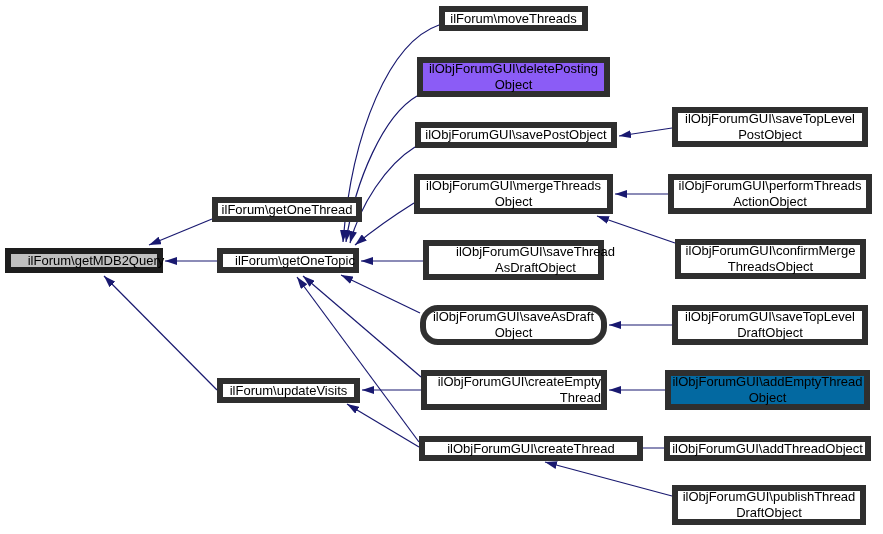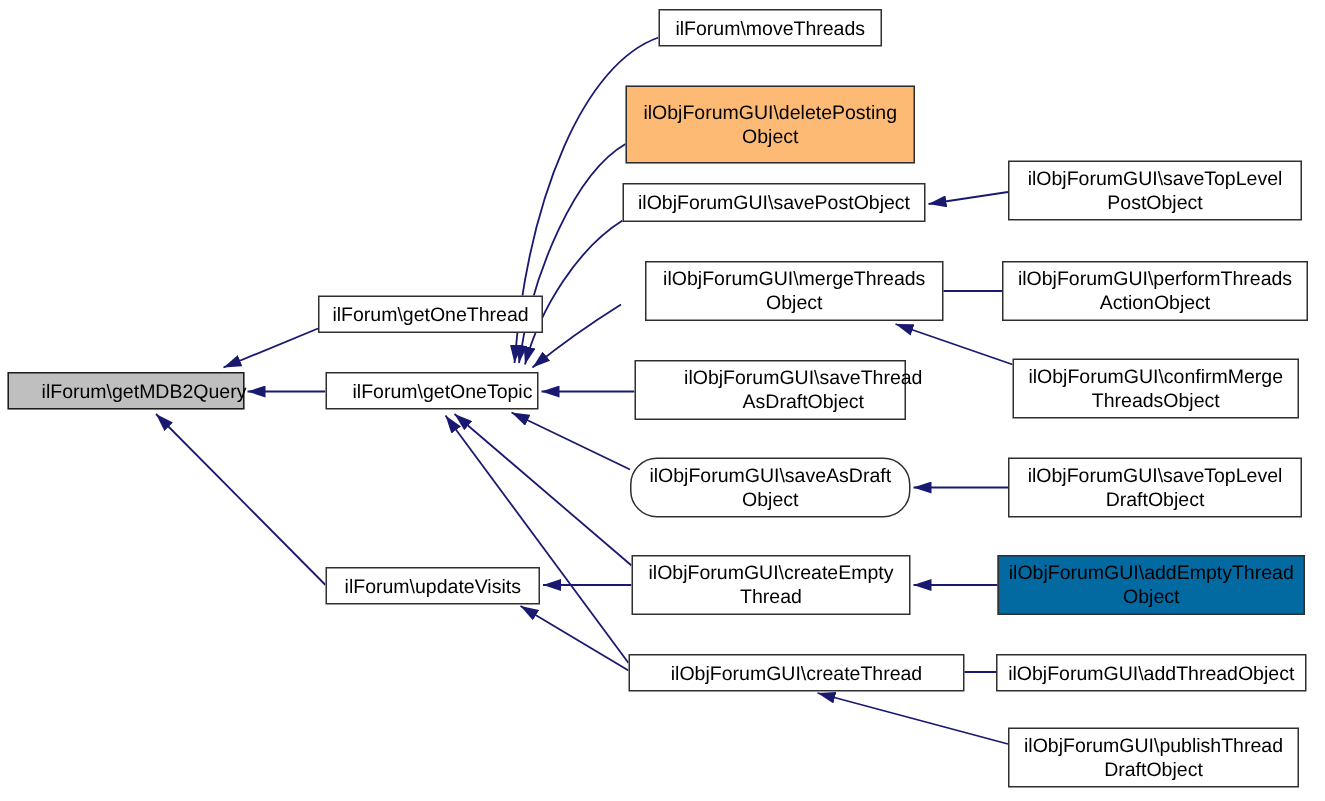--- a/index.html
+++ b/index.html
@@ -23,21 +23,21 @@
     height: 534px;
   }
   .edge {
     fill: none;
     stroke-width: 1.2px;
   }
   .node {
     position: absolute;
     box-sizing: border-box;
     background: #ffffff;
-    border: 1px solid #14532d;
+    border: 6px solid #14532d;
     display: flex;
     flex-direction: column;
     align-items: center;
     justify-content: center;
     text-align: center;
     font-size: 13px;
     line-height: 16px;
     color: #000000;
     white-space: nowrap;
     cursor: pointer;
@@ -91,40 +91,40 @@
       </div>
       <div class="node" style="left: 217px; top: 248px; width: 142px; height: 25px; background: rgb(255, 255, 255); border-color: rgb(47, 47, 47); padding-left: 14px;">
         <span class="node-line">ilForum\getOneTopic</span>
       </div>
       <div class="node" style="left: 217px; top: 378px; width: 143px; height: 25px; background: rgb(255, 255, 255); border-color: rgb(47, 47, 47);">
         <span class="node-line">ilForum\updateVisits</span>
       </div>
       <div class="node" style="left: 439px; top: 6px; width: 149px; height: 25px; background: rgb(255, 255, 255); border-color: rgb(47, 47, 47);">
         <span class="node-line">ilForum\moveThreads</span>
       </div>
-      <div class="node" style="left: 417px; top: 57px; width: 193px; height: 52px; background: #fdba74; border-color: rgb(47, 47, 47);">
+      <div class="node" style="left: 417px; top: 57px; width: 193px; height: 40px; background: #8b5cf6; border-color: rgb(47, 47, 47);">
         <span class="node-line">ilObjForumGUI\deletePosting</span>
         <span class="node-line">Object</span>
       </div>
       <div class="node" style="left: 415px; top: 122px; width: 202px; height: 26px; background: rgb(255, 255, 255); border-color: rgb(47, 47, 47);">
         <span class="node-line">ilObjForumGUI\savePostObject</span>
       </div>
-      <div class="node" style="left: 414px; top: 174px; width: 199px; height: 40px; background: rgb(255, 255, 255); border-color: rgb(47, 47, 47); margin-left: 16px;">
+      <div class="node" style="left: 414px; top: 174px; width: 199px; height: 40px; background: rgb(255, 255, 255); border-color: rgb(47, 47, 47);">
         <span class="node-line">ilObjForumGUI\mergeThreads</span>
         <span class="node-line">Object</span>
       </div>
       <div class="node" style="left: 423px; top: 240px; width: 181px; height: 40px; background: rgb(255, 255, 255); border-color: rgb(47, 47, 47); padding-left: 44px;">
         <span class="node-line">ilObjForumGUI\saveThread</span>
         <span class="node-line">AsDraftObject</span>
       </div>
       <div class="node" style="left: 420px; top: 305px; width: 187px; height: 40px; background: rgb(255, 255, 255); border-color: rgb(47, 47, 47); border-radius: 18px;">
         <span class="node-line">ilObjForumGUI\saveAsDraft</span>
         <span class="node-line">Object</span>
       </div>
-      <div class="node" style="left: 421px; top: 370px; width: 186px; height: 40px; background: rgb(255, 255, 255); border-color: rgb(47, 47, 47);">
+      <div class="node" style="left: 421px; top: 370px; width: 186px; height: 40px; background: rgb(255, 255, 255); border-color: rgb(47, 47, 47); align-items: flex-end;">
         <span class="node-line">ilObjForumGUI\createEmpty</span>
         <span class="node-line">Thread</span>
       </div>
       <div class="node" style="left: 419px; top: 436px; width: 224px; height: 25px; background: rgb(255, 255, 255); border-color: rgb(47, 47, 47);">
         <span class="node-line">ilObjForumGUI\createThread</span>
       </div>
       <div class="node" style="left: 672px; top: 107px; width: 196px; height: 40px; background: rgb(255, 255, 255); border-color: rgb(47, 47, 47);">
         <span class="node-line">ilObjForumGUI\saveTopLevel</span>
         <span class="node-line">PostObject</span>
       </div>

